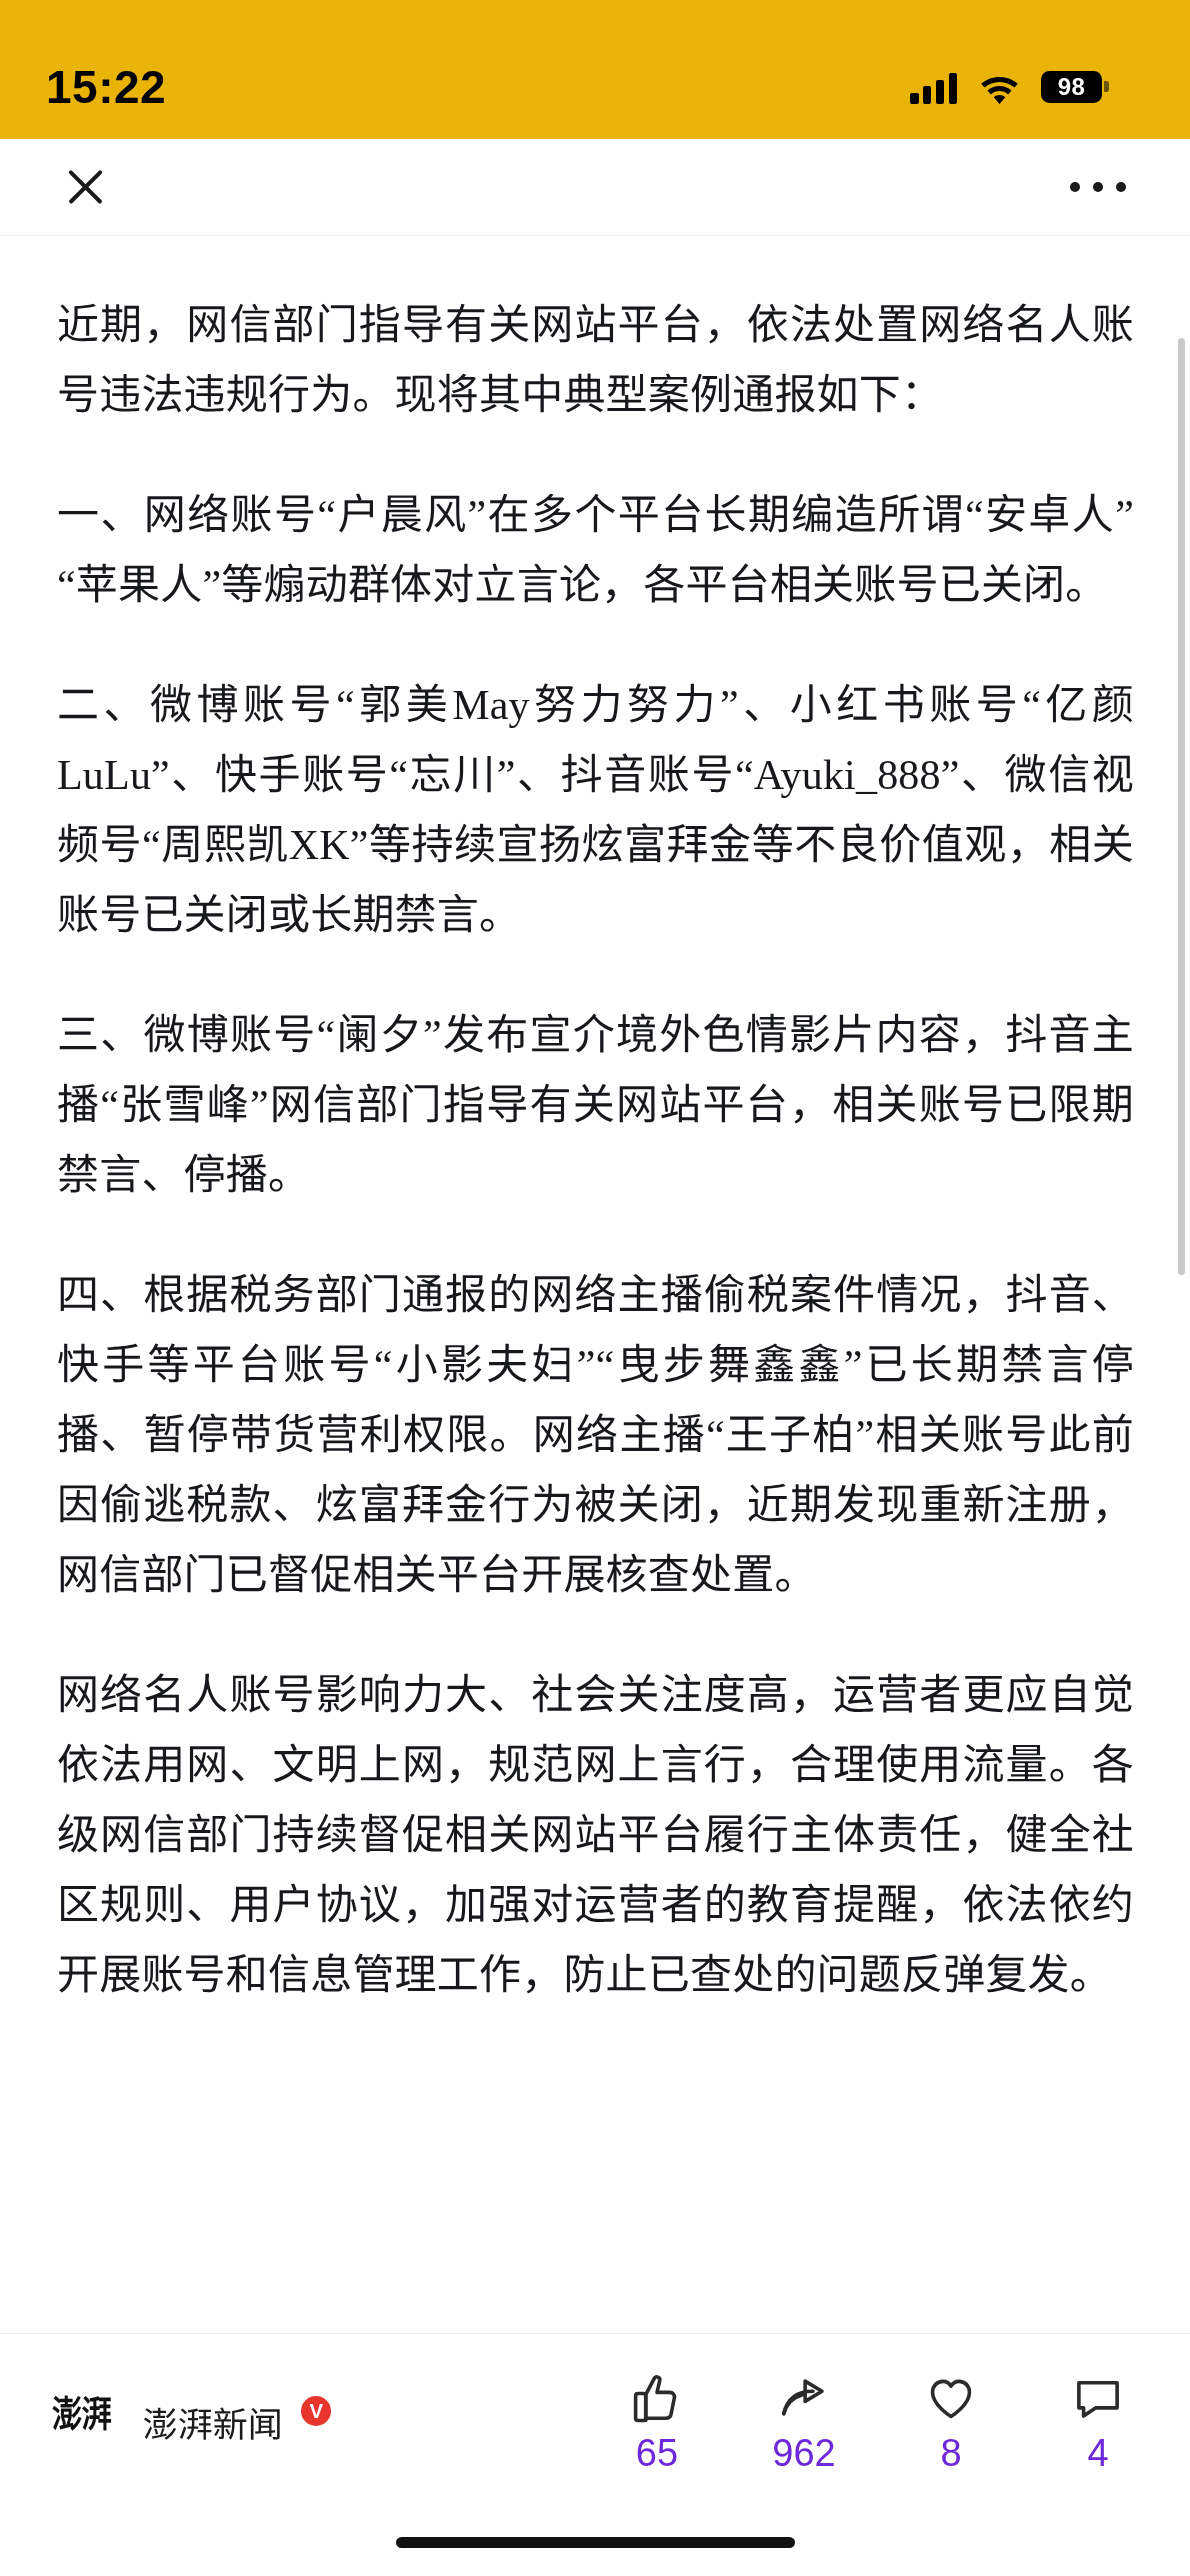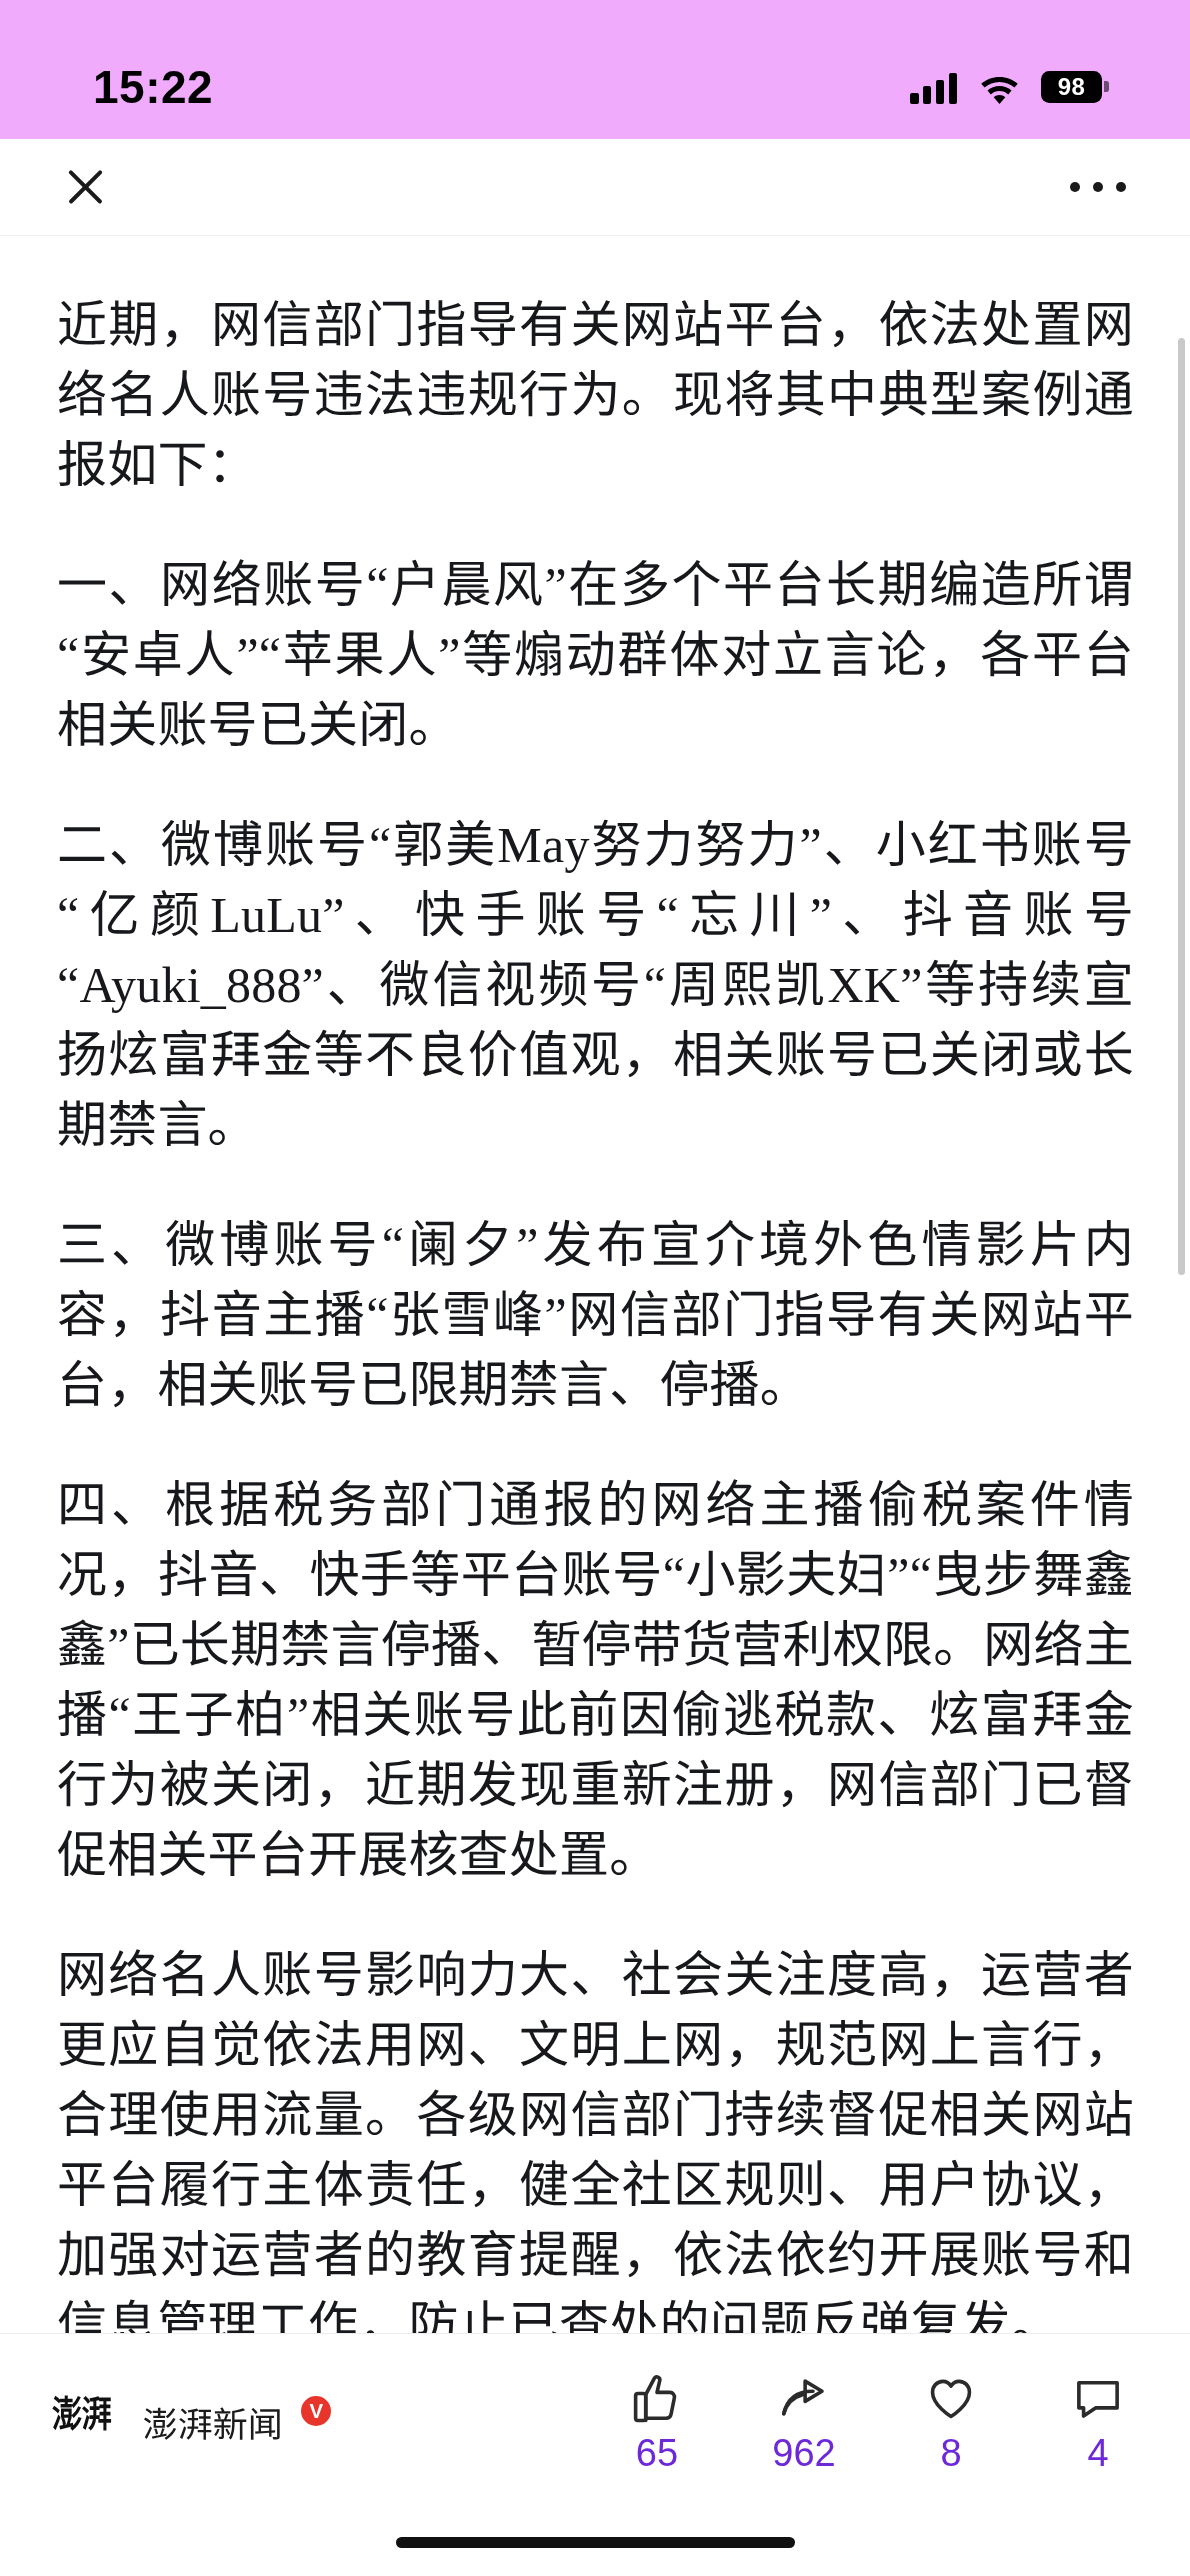--- a/index.html
+++ b/index.html
@@ -22,22 +22,22 @@
     flex-direction: column;
   }
 
   
   .status-bar {
     height: 139px;
     flex: 0 0 139px;
     display: flex;
     align-items: center;
     justify-content: space-between;
-    padding: 35px 89px 0 93px;
-    background: #f0abfc;
+    padding: 35px 89px 0 46px;
+    background: #eab308;
   }
   .status-time {
     font-size: 46px;
     font-weight: 700;
     letter-spacing: 0.5px;
     color: #000000;
     line-height: 1;
   }
   .status-right {
     display: flex;
@@ -144,21 +144,21 @@
     flex: 1 1 auto;
     overflow: hidden;
     background: #fff;
   }
   .article {
     padding: 54px 57px 18.5px 57px;
   }
   .article p {
     margin: 0 0 50px 0;
     font-family: "Liberation Serif", "DejaVu Serif", serif;
-    font-size: 50px;
+    font-size: 42px;
     line-height: 70px;
     color: #16181c;
     text-align: justify;
     text-justify: inter-ideograph;
     letter-spacing: 0.2px;
   }
   .article p:last-child { margin-bottom: 0; }
 
   
   .scroll-indicator {

